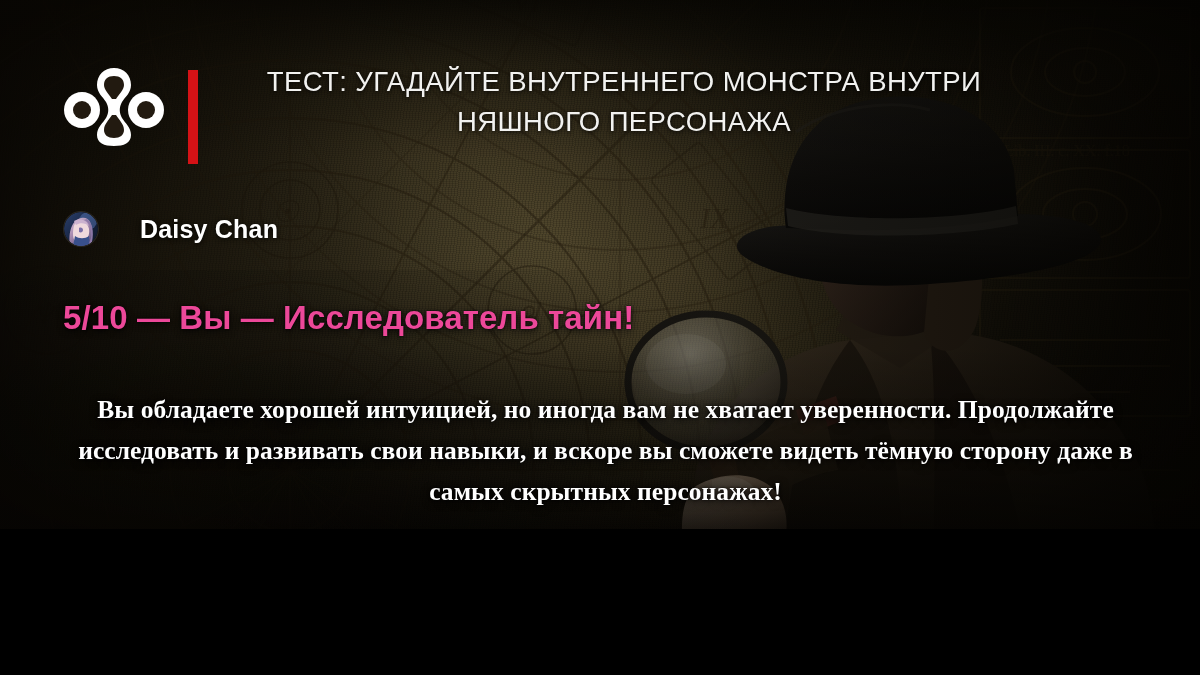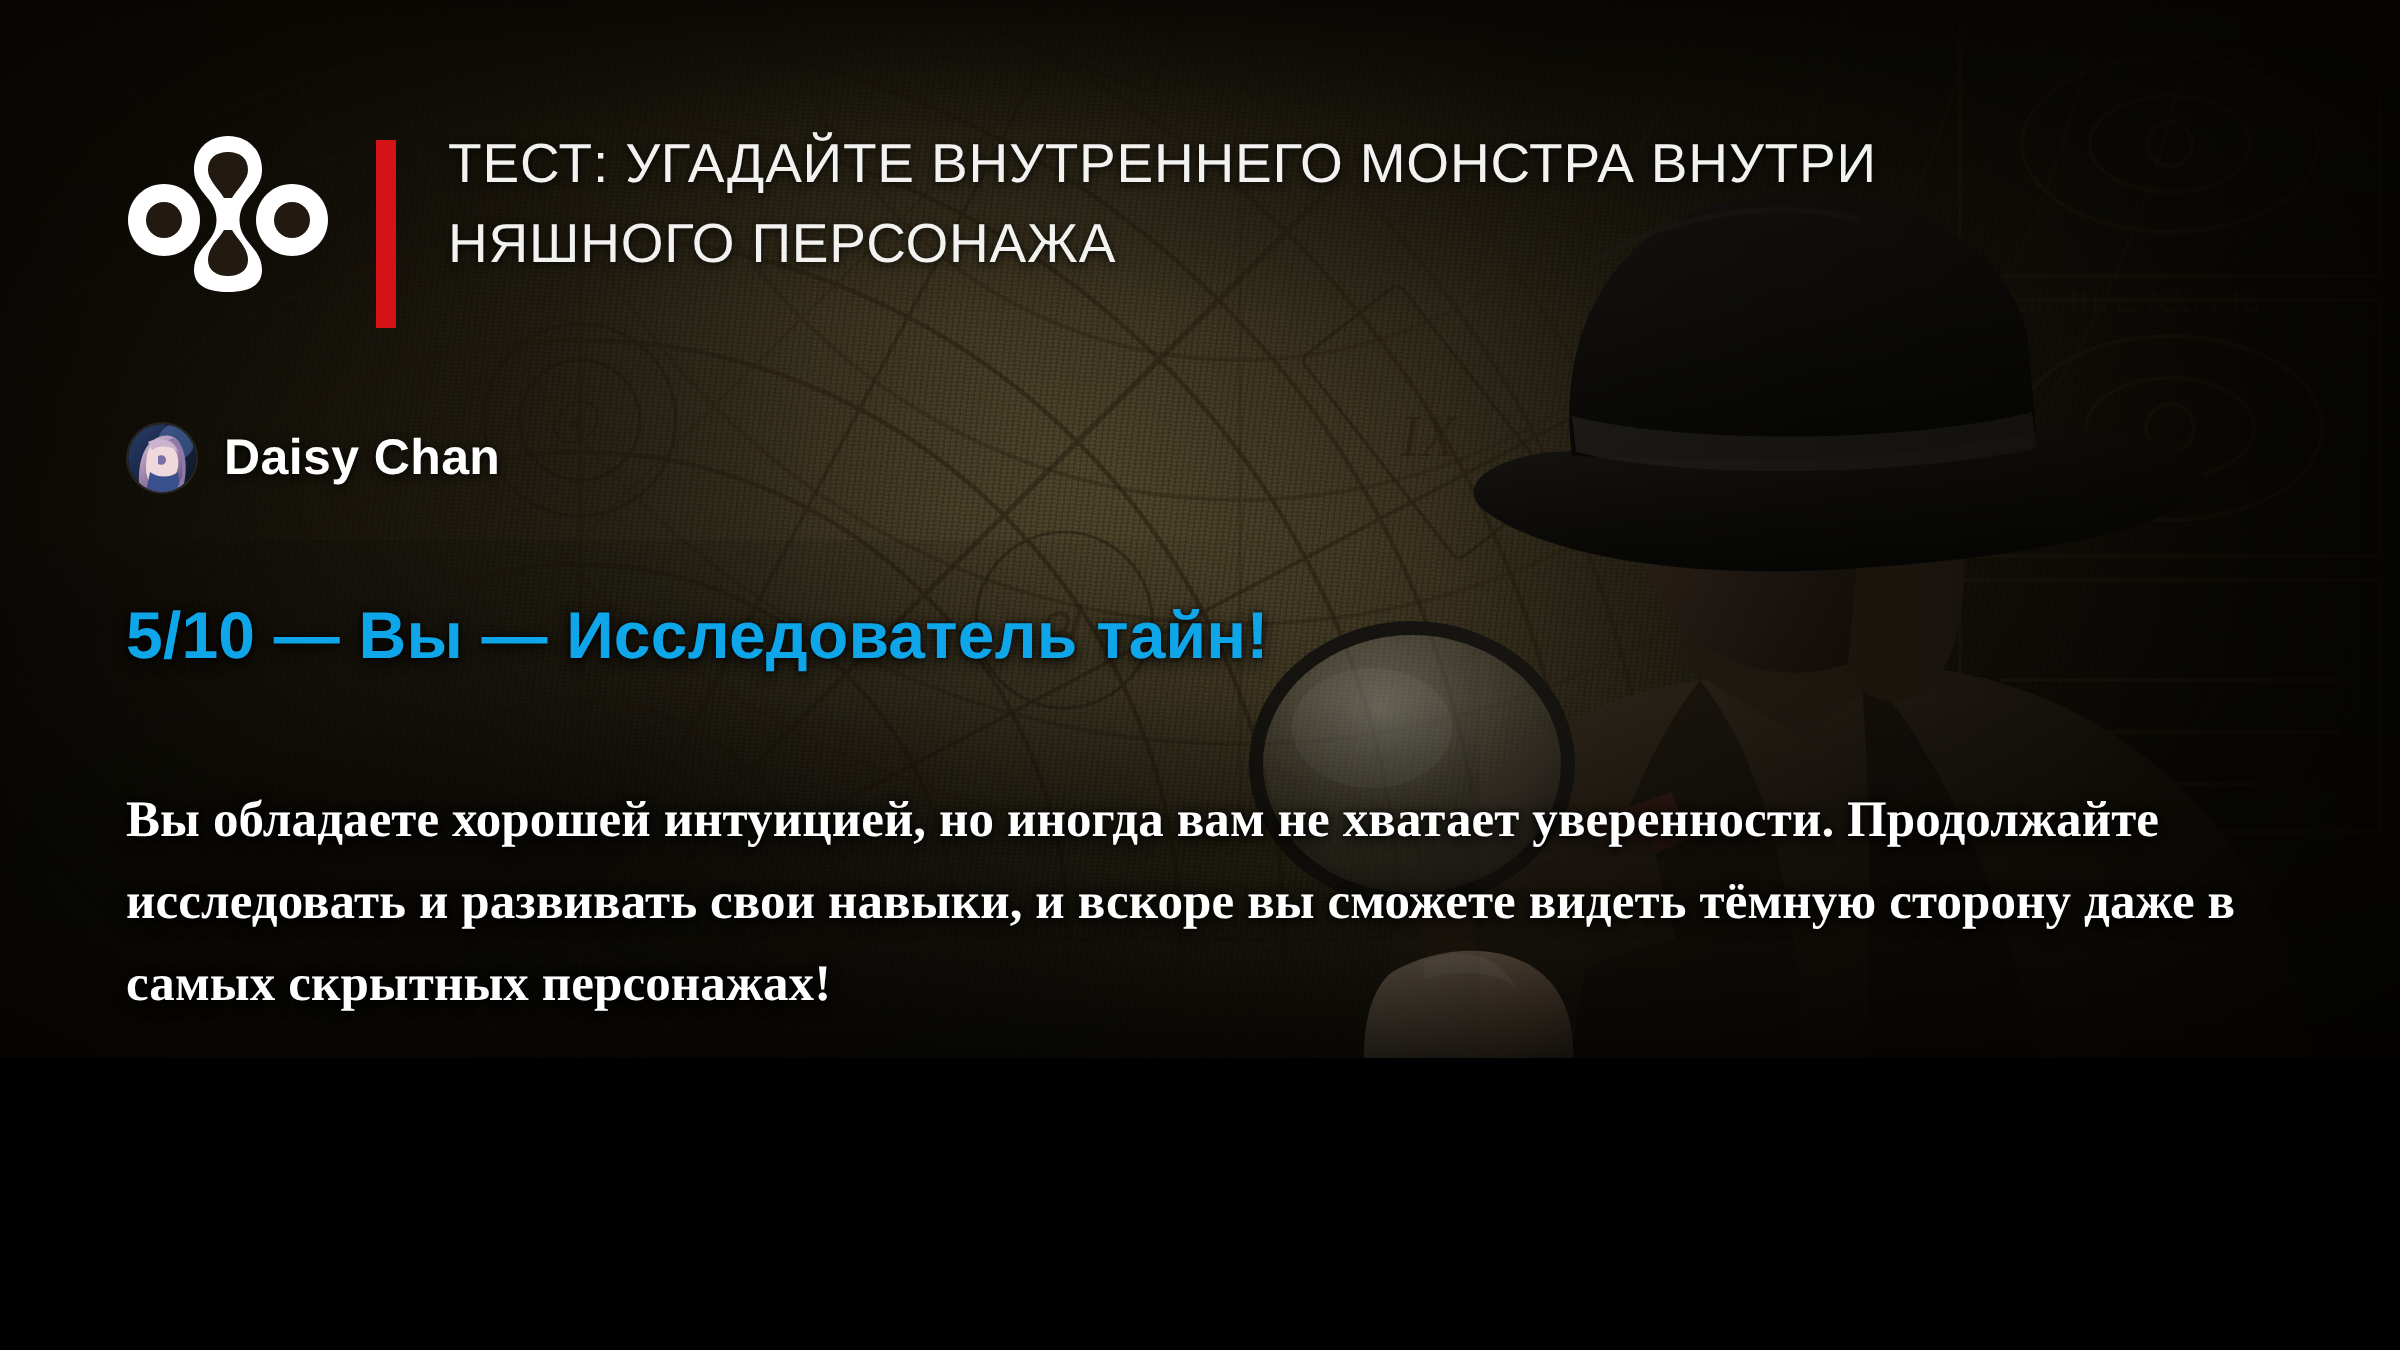--- a/index.html
+++ b/index.html
@@ -10,20 +10,21 @@
   body {
     font-family: "Liberation Sans", "DejaVu Sans", sans-serif;
   }
 
   .stage {
     position: relative;
     width: 1200px;
     height: 529px;
     overflow: hidden;
     background: #1a150d;
+    text-align: center;
   }
 
   
   .bg-root {
     position: absolute;
     inset: 0;
     overflow: hidden;
   }
   .bg-parchment {
     position: absolute;
@@ -169,28 +170,29 @@
     flex: 0 0 auto;
     box-shadow: 0 0 0 1px rgba(255,255,255,0.10);
   }
   .avatar svg { width:100%; height:100%; display:block; }
   .author-name {
     color: #ffffff;
     font-size: 25px;
     font-weight: bold;
     letter-spacing: .2px;
     text-shadow: 0 1px 5px rgba(0,0,0,.9);
+    margin-left: 28px;
   }
 
   
   .headline {
     position: absolute;
     left: 63px;
     top: 299px;
-    color: #0ea5e9;
+    color: #ec4899;
     font-size: 33px;
     font-weight: bold;
     letter-spacing: .1px;
     text-shadow: 0 2px 7px rgba(0,0,0,.92), 0 0 2px rgba(0,0,0,.8);
     white-space: nowrap;
   }
 
   
   .body-copy {
     position: absolute;

